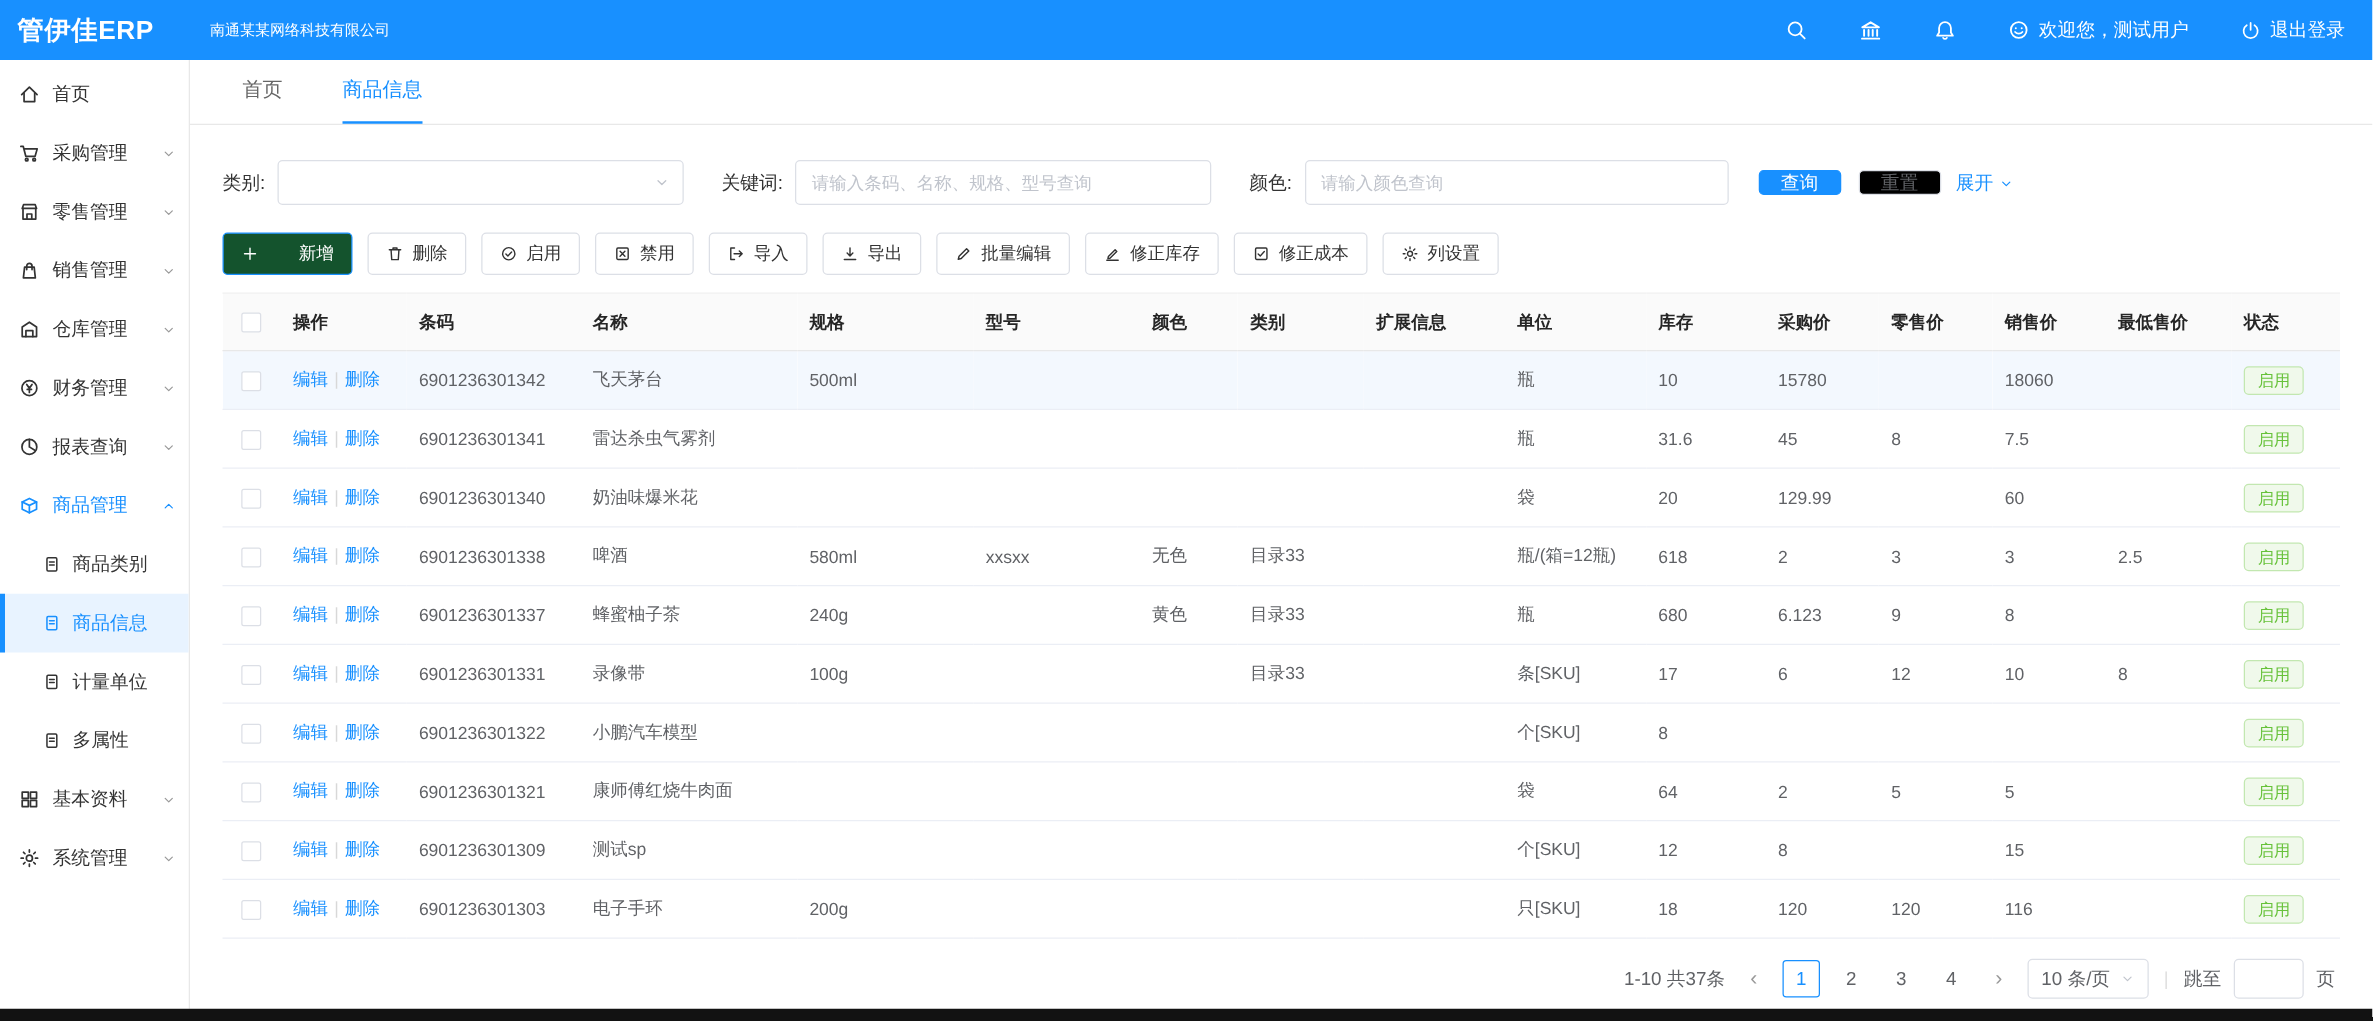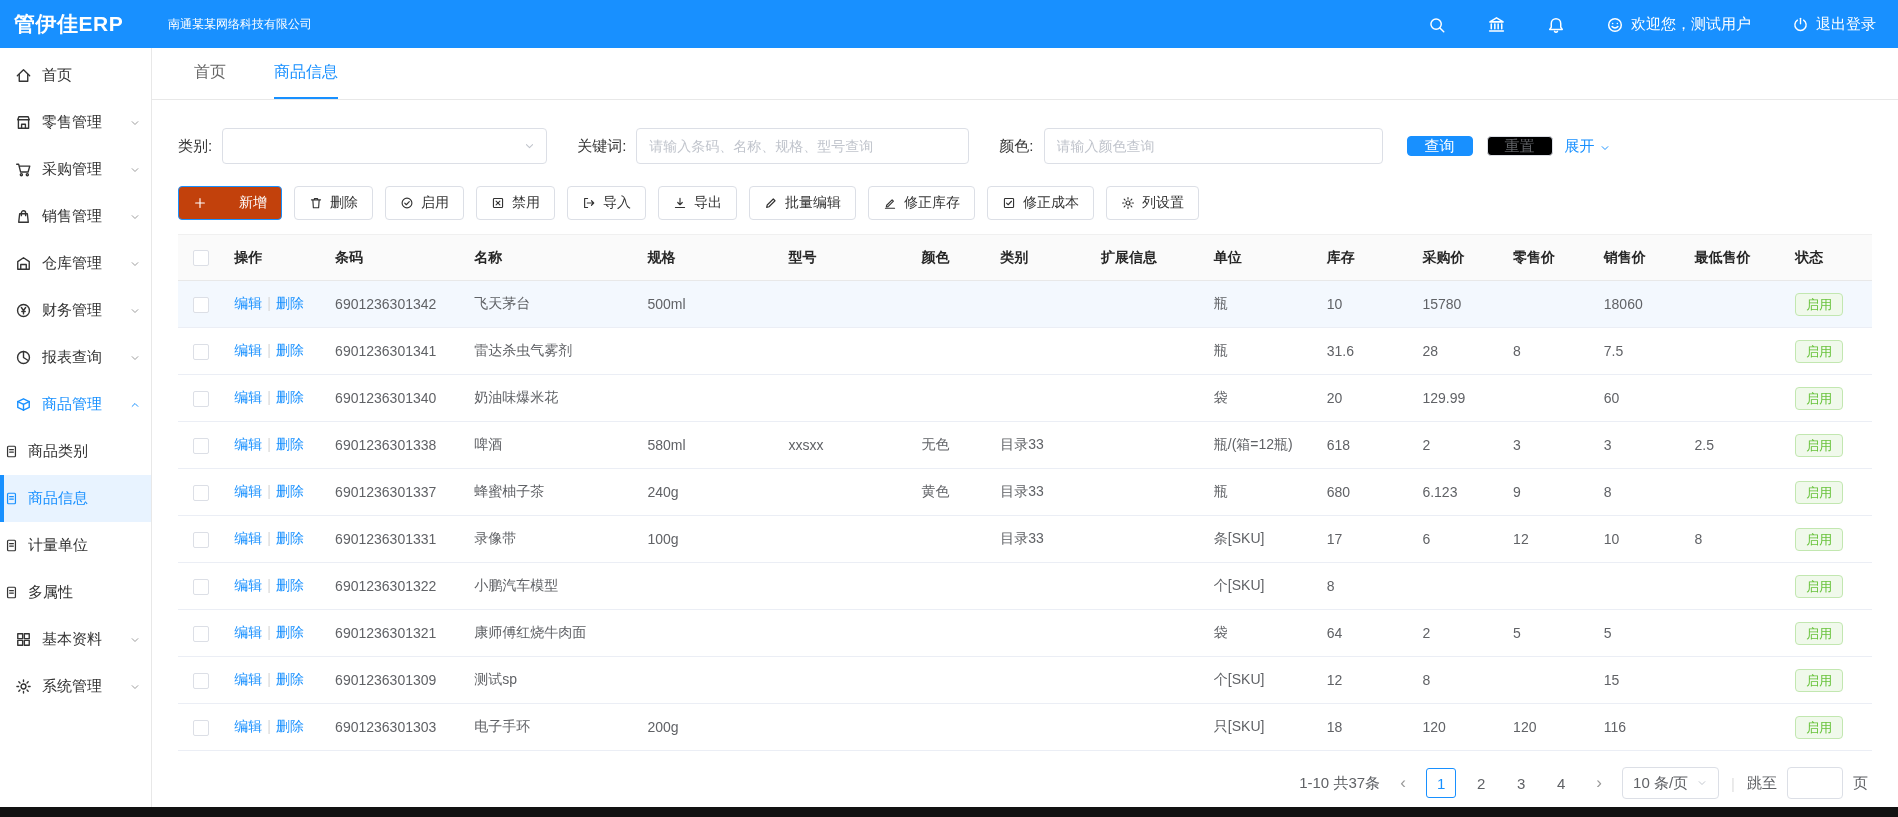--- a/index.html
+++ b/index.html
@@ -16,21 +16,21 @@
   .top-icon { display:inline-flex; align-items:center; cursor:pointer; }
   .top-user { display:inline-flex; align-items:center; gap:7px; cursor:pointer; }
 
   
   .body-row { flex:1; display:flex; min-height:0; }
   .sidebar { width:152px; flex-shrink:0; border-right:1px solid #e8e8e8; padding-top:4px; background:#fff; overflow:hidden; }
   .menu-item { height:47px; display:flex; align-items:center; gap:10px; padding:0 10px 0 15px; font-size:15px; color:#333; cursor:pointer; }
   .menu-item .chev { margin-left:auto; color:#999; display:inline-flex; }
   .menu-item.active-parent { color:#1890ff; }
   .menu-item.active-parent .chev { color:#1890ff; }
-  .submenu-item { height:47px; display:flex; align-items:center; gap:9px; font-size:15px; color:#333; cursor:pointer; border-left:4px solid transparent; }
+  .submenu-item { height:47px; display:flex; align-items:center; gap:9px; padding-left:30px; font-size:15px; color:#333; cursor:pointer; border-left:4px solid transparent; }
   .submenu-item.active { background:#e8f3ff; color:#1890ff; border-left-color:#1890ff; }
   .mi-label { white-space:nowrap; }
 
   .content { flex:1; min-width:0; display:flex; flex-direction:column; background:#fff; }
 
   
   .tabbar { height:52px; flex-shrink:0; border-bottom:1px solid #e8e8e8; display:flex; align-items:stretch; padding-left:42px; gap:48px; }
   .tab { display:flex; align-items:center; font-size:16px; color:#666; cursor:pointer; border-bottom:2px solid transparent; }
   .tab.active { color:#1890ff; border-bottom-color:#1890ff; }
 
@@ -45,21 +45,21 @@
   .kw-input { width:333px; }
   .color-input { width:339px; }
   .btn { height:20px; border-radius:4px; font-size:15px; padding:0 17px; cursor:pointer; font-family:"Liberation Sans",sans-serif; }
   .btn.primary { background:#1890ff; border:1px solid #1890ff; color:#fff; margin-left:24px; }
   .btn.plain { background:#000000; border:1px solid #dcdfe6; color:#606266; margin-left:14px; }
   .expand-link { color:#1890ff; margin-left:12px; display:inline-flex; align-items:center; gap:4px; cursor:pointer; white-space:nowrap; }
 
   
   .toolbar { display:flex; gap:12px; padding:16px 26px 14px 26px; flex-wrap:nowrap; }
   .tbtn { height:34px; border:1px solid #dcdfe6; background:#fff; border-radius:4px; padding:0 14px; font-size:14px; color:#333; display:inline-flex; align-items:center; gap:7px; cursor:pointer; white-space:nowrap; font-family:"Liberation Sans",sans-serif; }
-  .tbtn.primary { background:#c2410c; border-color:#1890ff; color:#fff;gap:32px; }
+  .tbtn.primary { background:#14532d; border-color:#1890ff; color:#fff;gap:32px; }
 
   
   .table-wrap { padding:0 26px; }
   table.grid { width:100%; border-collapse:collapse; table-layout:fixed; }
   table.grid th { background:#fafafa; height:46px; text-align:left; padding:0 10px; font-size:14px; color:#262626; font-weight:bold; border-bottom:1px solid #e8e8e8; border-top:1px solid #f0f0f0; white-space:nowrap; overflow:hidden; }
   table.grid td { height:47px; padding:0 10px; font-size:14px; color:#606266; border-bottom:1px solid #ebeef5; white-space:nowrap; overflow:hidden; }
   tr.hl td { background:#f3f8fe; }
   .cb-col { width:46px; text-align:center !important; }
   .checkbox { display:inline-block; width:16px; height:16px; border:1px solid #dcdfe6; border-radius:2px; background:#fff; vertical-align:middle; cursor:pointer; }
   .oplink { color:#1890ff; cursor:pointer; text-decoration:none; }
@@ -129,38 +129,38 @@
     <div class="sidebar">
         <div class="menu-item">
           <svg class="ic" width="17" height="17" viewBox="0 0 16 16">
             <path d="M2.2 8.2 L8 2.6 L13.8 8.2"></path>
             <path d="M4 7 V13.4 H12 V7"></path>
           </svg>
           <span class="mi-label">首页</span>
         </div>
         <div class="menu-item">
           <svg class="ic" width="17" height="17" viewBox="0 0 16 16">
+            <path d="M1.6 3 H3.4 L5.3 10.4 H12.3 L13.9 4.8 H4"></path>
+            <circle cx="6" cy="12.9" r="1"></circle>
+            <circle cx="11.6" cy="12.9" r="1"></circle>
+          </svg>
+          <span class="mi-label">采购管理</span>
+          <span class="chev">
+            <svg class="ic" width="12" height="12" viewBox="0 0 16 16">
+              <path d="M4.2 6.2 L8 10 L11.8 6.2"></path>
+            </svg>
+          </span>
+        </div>
+        <div class="menu-item">
+          <svg class="ic" width="17" height="17" viewBox="0 0 16 16">
             <path d="M2.6 5.4 L3.6 2.6 H12.4 L13.4 5.4 Z"></path>
             <path d="M3.2 5.4 V13.4 H12.8 V5.4"></path>
             <path d="M6.2 13.4 V9.6 H9.8 V13.4"></path>
           </svg>
           <span class="mi-label">零售管理</span>
-          <span class="chev">
-            <svg class="ic" width="12" height="12" viewBox="0 0 16 16">
-              <path d="M4.2 6.2 L8 10 L11.8 6.2"></path>
-            </svg>
-          </span>
-        </div>
-        <div class="menu-item">
-          <svg class="ic" width="17" height="17" viewBox="0 0 16 16">
-            <path d="M1.6 3 H3.4 L5.3 10.4 H12.3 L13.9 4.8 H4"></path>
-            <circle cx="6" cy="12.9" r="1"></circle>
-            <circle cx="11.6" cy="12.9" r="1"></circle>
-          </svg>
-          <span class="mi-label">采购管理</span>
           <span class="chev">
             <svg class="ic" width="12" height="12" viewBox="0 0 16 16">
               <path d="M4.2 6.2 L8 10 L11.8 6.2"></path>
             </svg>
           </span>
         </div>
         <div class="menu-item">
           <svg class="ic" width="17" height="17" viewBox="0 0 16 16">
             <path d="M4.4 5.4 H11.6 L12.5 13.4 H3.5 Z"></path>
             <path d="M6 7.2 V4.6 a2 2 0 0 1 4 0 V7.2"></path>
@@ -444,21 +444,21 @@
                 <td><a class="oplink">编辑</a><span class="opsep">|</span><a class="oplink">删除</a></td>
                 <td>6901236301341</td>
                 <td>雷达杀虫气雾剂</td>
                 <td></td>
                 <td></td>
                 <td></td>
                 <td></td>
                 <td></td>
                 <td>瓶</td>
                 <td>31.6</td>
-                <td>28</td>
+                <td>45</td>
                 <td>8</td>
                 <td>7.5</td>
                 <td></td>
                 <td><span class="status-badge">启用</span></td>
               </tr>
               <tr>
                 <td class="cb-col"><span class="checkbox"></span></td>
                 <td><a class="oplink">编辑</a><span class="opsep">|</span><a class="oplink">删除</a></td>
                 <td>6901236301340</td>
                 <td>奶油味爆米花</td>

